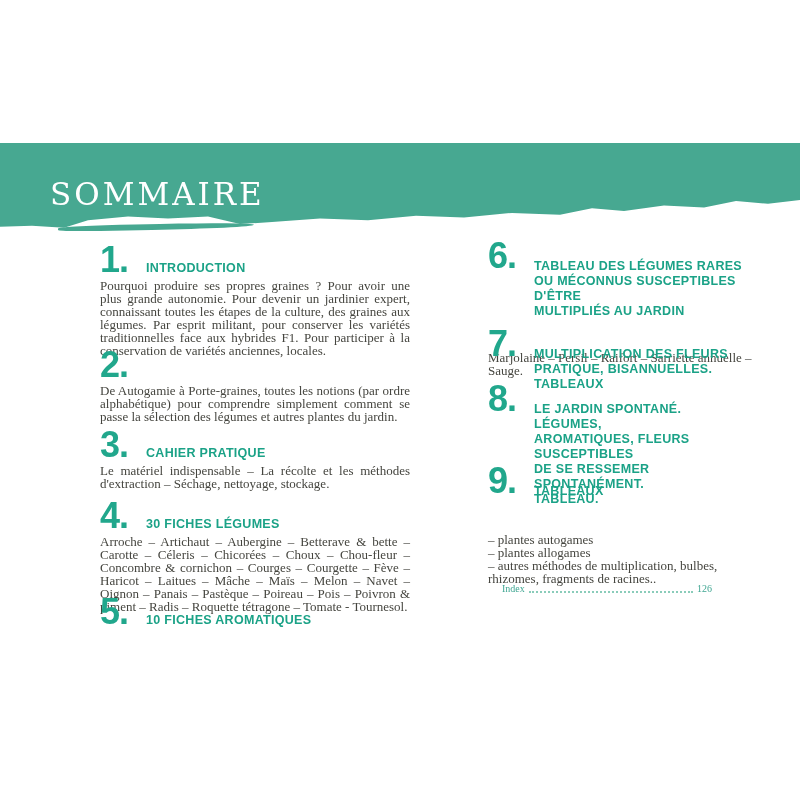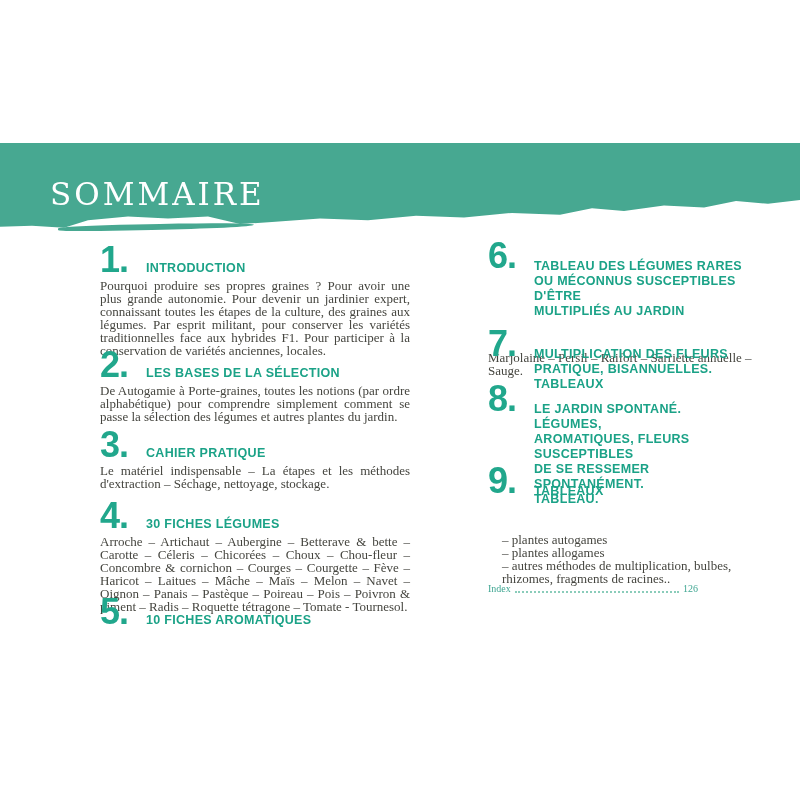--- a/index.html
+++ b/index.html
@@ -43,24 +43,24 @@
     color:#1ba287;font-size:12.5px;line-height:15px;letter-spacing:.3px;
     white-space:pre-line;
   }
   .hl .heading{line-height:14px;}
   .body-text{
     margin:4px 0 0 0;font-size:13px;line-height:13px;color:#45453f;
     text-align:justify;
   }
   .hr ~ .body-text{margin-top:16px;text-align:left;}
   .pre{white-space:pre-line;}
-  .mt-lg{margin-top:18px !important;margin-left:14px;}
+  .mt-lg{margin-top:18px !important;}
   
   .index-row{
-    position:absolute;left:0;top:583px;width:210px;
+    position:absolute;left:14px;top:583px;width:210px;
     display:flex;align-items:flex-end;
     color:#3fa692;font-size:10px;line-height:12px;
   }
   .leader{flex:1 1 auto;border-bottom:2px dotted #8accba;margin:0 4px 2px 4px;height:1px;}
 </style>
 </head>
 <body>
 
 <div class="page">
 
@@ -74,31 +74,30 @@
       <div class="sec-head hl">
         <span class="num">1.</span>
         <h2 class="heading">INTRODUCTION</h2>
       </div>
       <p class="body-text">Pourquoi produire ses propres graines ? Pour avoir une plus grande autonomie. Pour devenir un jardinier expert, connaissant toutes les étapes de la culture, des graines aux légumes. Par esprit militant, pour conserver les variétés traditionnelles face aux hybrides F1. Pour participer à la conservation de variétés anciennes, locales.</p>
     </div>
 
     <div class="sec" style="top:350px">
       <div class="sec-head hl">
         <span class="num">2.</span>
-        <h2 class="heading">LES BASES DE LA SÉLECTION</h2>
       </div>
       <p class="body-text">De Autogamie à Porte-graines, toutes les notions (par ordre alphabétique) pour comprendre simplement comment se passe la sélection des légumes et autres plantes du jardin.</p>
     </div>
 
     <div class="sec" style="top:430px">
       <div class="sec-head hl">
         <span class="num">3.</span>
         <h2 class="heading">CAHIER PRATIQUE</h2>
       </div>
-      <p class="body-text">Le matériel indispensable – La étapes et les méthodes d'extraction – Séchage, nettoyage, stockage.</p>
+      <p class="body-text">Le matériel indispensable – La récolte et les méthodes d'extraction – Séchage, nettoyage, stockage.</p>
     </div>
 
     <div class="sec" style="top:501px">
       <div class="sec-head hl">
         <span class="num">4.</span>
         <h2 class="heading">30 FICHES LÉGUMES</h2>
       </div>
       <p class="body-text">Arroche – Artichaut – Aubergine – Betterave &amp; bette – Carotte – Céleris – Chicorées – Choux – Chou-fleur – Concombre &amp; cornichon – Courges – Courgette – Fève – Haricot – Laitues – Mâche – Maïs – Melon – Navet – Oignon – Panais – Pastèque – Poireau – Pois – Poivron &amp; piment – Radis – Roquette tétragone – Tomate - Tournesol.</p>
     </div>
 

